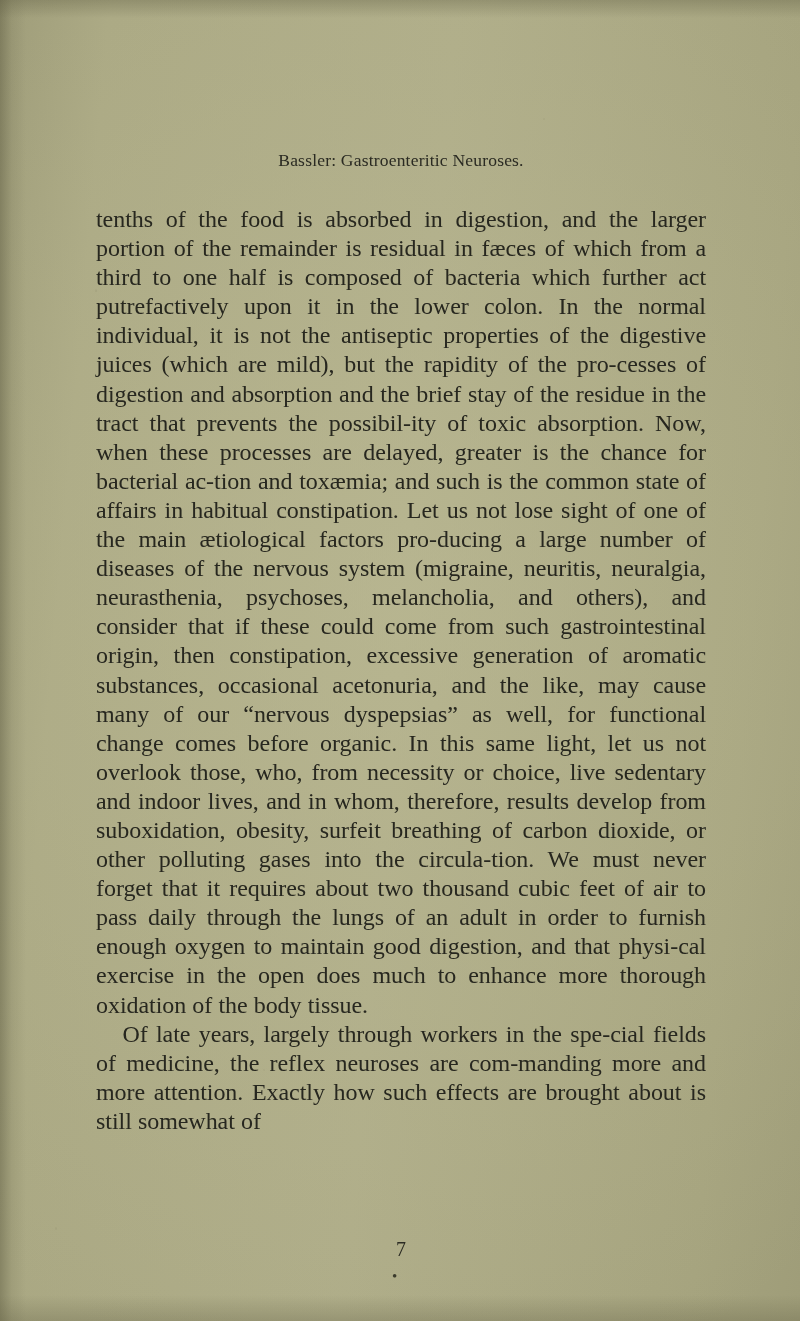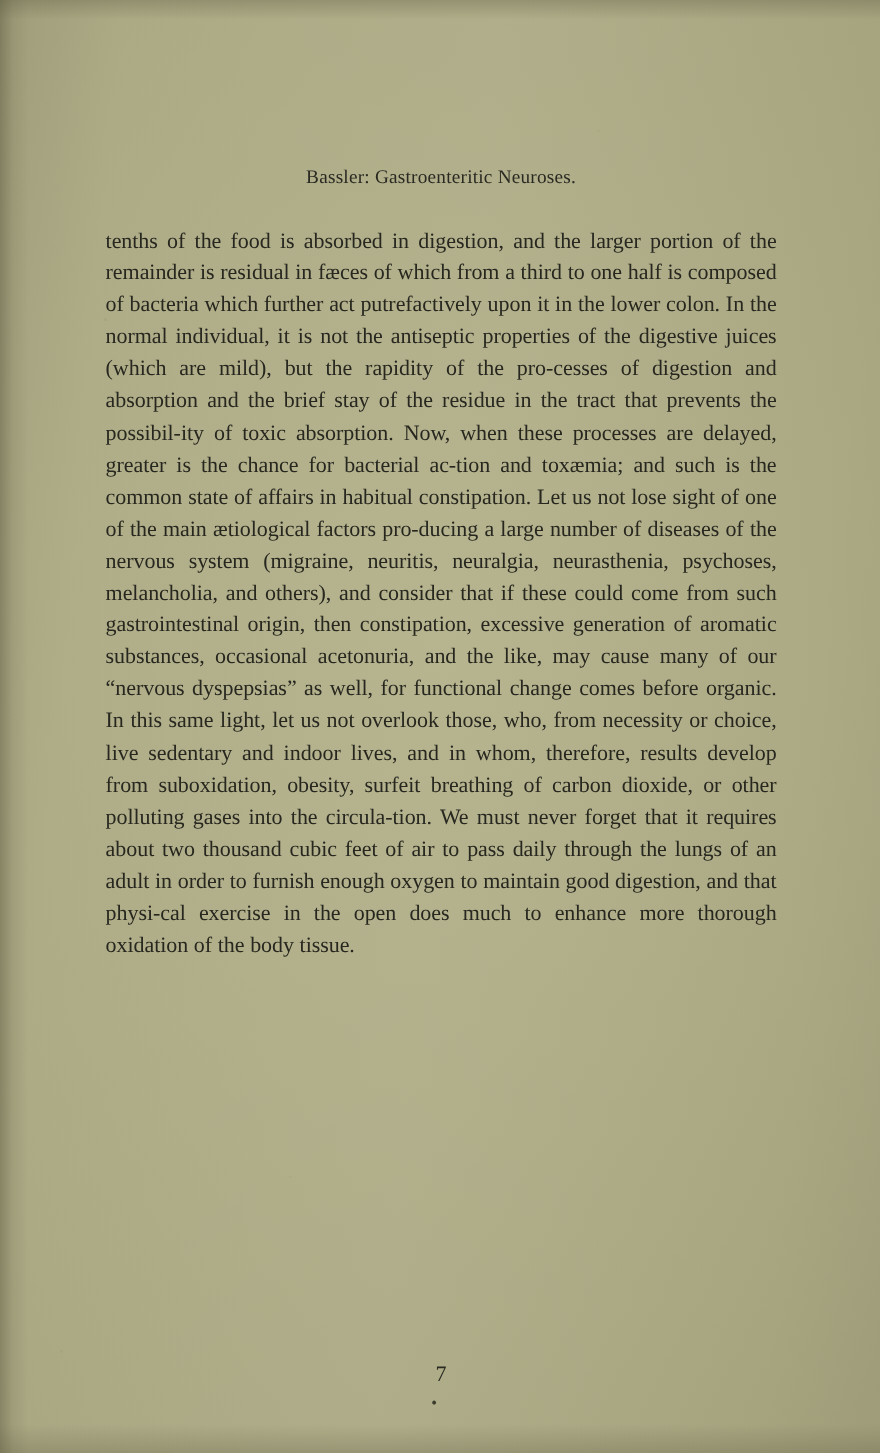--- a/index.html
+++ b/index.html
@@ -56,21 +56,21 @@
     font-size: 17.5px;
     color: #2a2a22;
     text-align: center;
     letter-spacing: 0.2px;
     margin: 0 0 34px 0;
     white-space: nowrap;
   }
 
   .body-text p {
     margin: 0;
-    font-size: 20px;
+    font-size: 24px;
     line-height: 29.1px;
     color: #27271f;
     text-align: justify;
     text-align-last: left;
     letter-spacing: -0.05px;
     word-spacing: 0.2px;
     font-family: Liberation Serif, serif;
   }
   .body-text p + p {
     margin-top: 0;
@@ -120,19 +120,20 @@
   <div class="gutter-left"></div>
   <div class="gutter-top"></div>
   <div class="gutter-bottom"></div>
   <div class="speckle"></div>
 
   <div class="text-column">
     <div class="running-head">Bassler: Gastroenteritic Neuroses.</div>
 
     <div class="body-text">
       <p>tenths of the food is absorbed in digestion, and the larger portion of the remainder is residual in fæces of which from a third to one half is composed of bacteria which further act putrefactively upon it in the lower colon. In the normal individual, it is not the antiseptic properties of the digestive juices (which are mild), but the rapidity of the pro-cesses of digestion and absorption and the brief stay of the residue in the tract that prevents the possibil-ity of toxic absorption. Now, when these processes are delayed, greater is the chance for bacterial ac-tion and toxæmia; and such is the common state of affairs in habitual constipation. Let us not lose sight of one of the main ætiological factors pro-ducing a large number of diseases of the nervous system (migraine, neuritis, neuralgia, neurasthenia, psychoses, melancholia, and others), and consider that if these could come from such gastrointestinal origin, then constipation, excessive generation of aromatic substances, occasional acetonuria, and the like, may cause many of our “nervous dyspepsias” as well, for functional change comes before organic. In this same light, let us not overlook those, who, from necessity or choice, live sedentary and indoor lives, and in whom, therefore, results develop from suboxidation, obesity, surfeit breathing of carbon dioxide, or other polluting gases into the circula-tion. We must never forget that it requires about two thousand cubic feet of air to pass daily through the lungs of an adult in order to furnish enough oxygen to maintain good digestion, and that physi-cal exercise in the open does much to enhance more thorough oxidation of the body tissue.</p>
+      <p><span class="para-indent"></span><span>Of late years, largely through workers in the spe-cial fields of medicine, the reflex neuroses are com-manding more and more attention. Exactly how such effects are brought about is still somewhat of</span></p>
     </div>
 
     <div class="page-number">7</div>
   </div>
 
   <div class="footer-mark">•</div>
 </div>
 
 </body></html>

